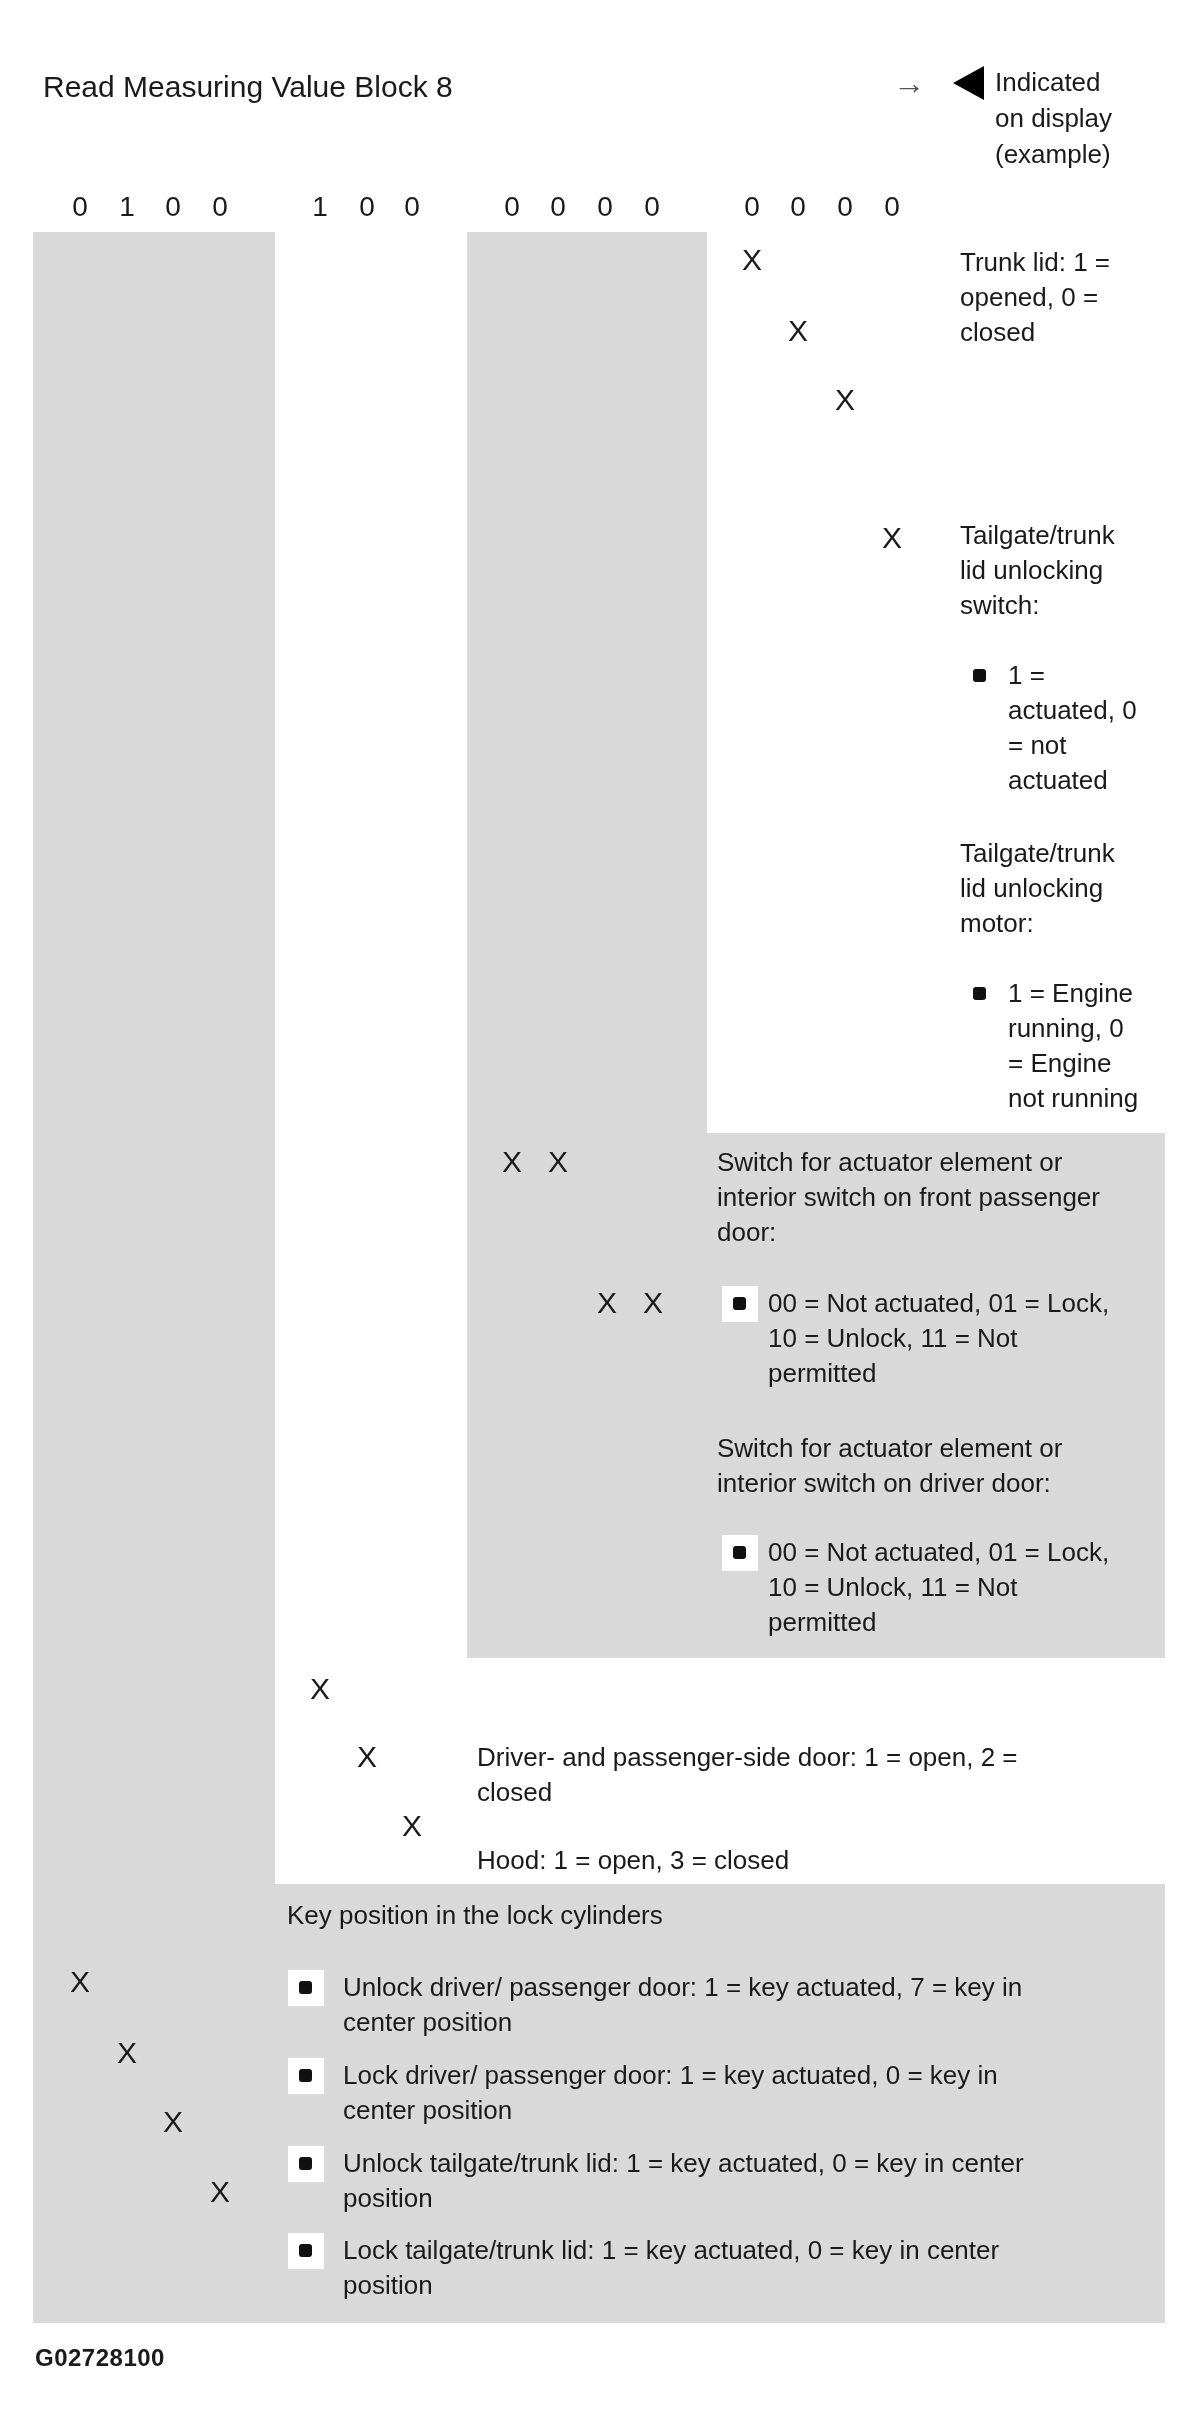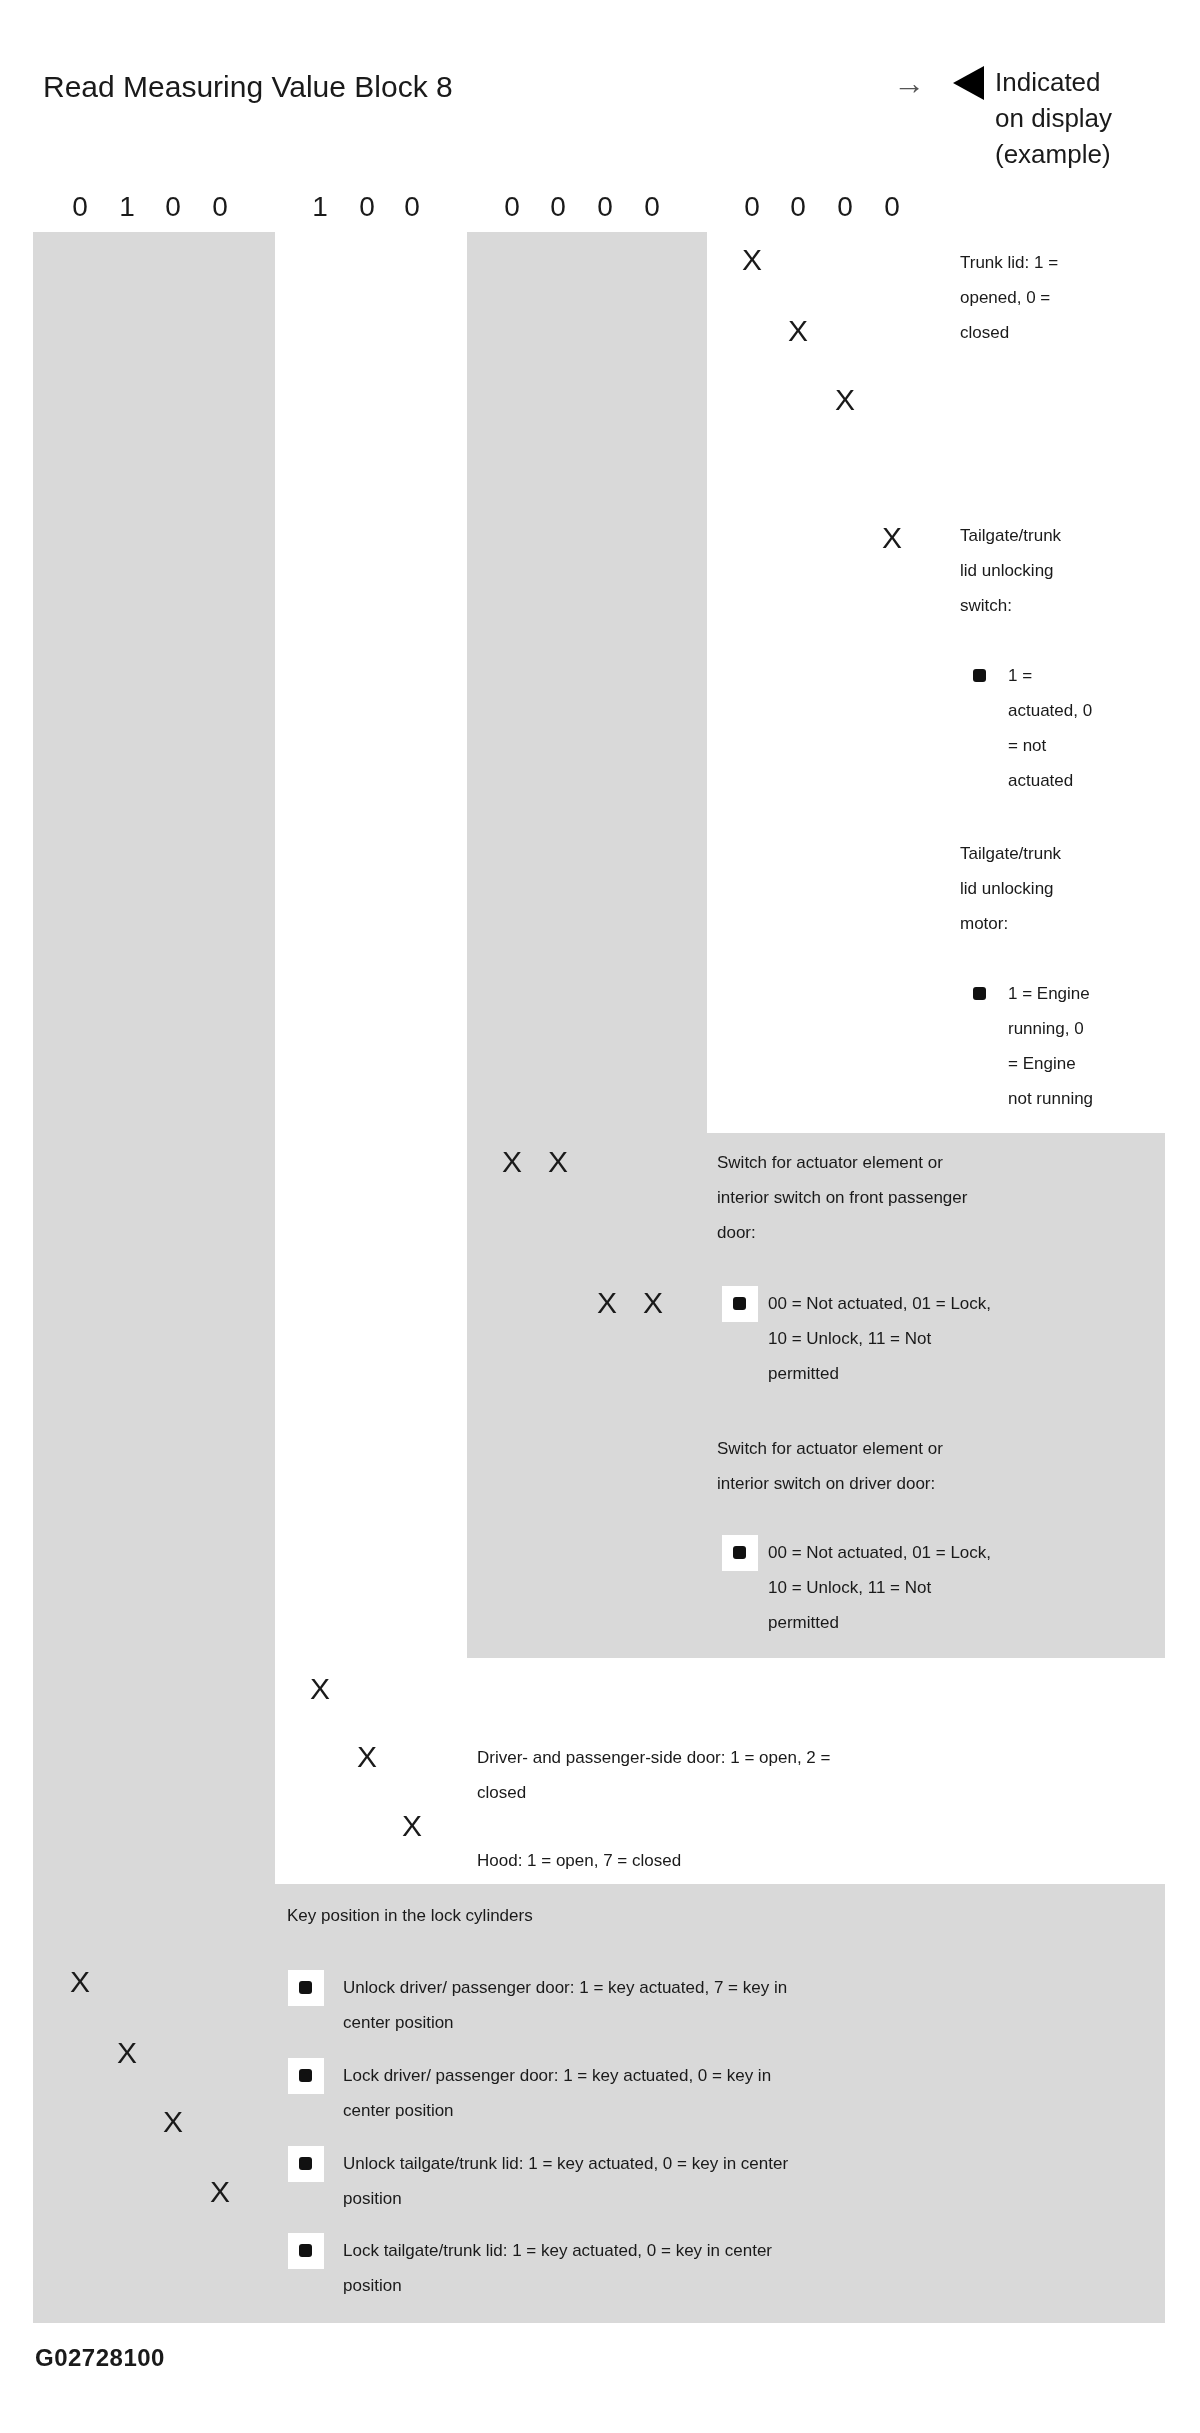--- a/index.html
+++ b/index.html
@@ -53,21 +53,21 @@
     line-height: 28px;
   }
   .xmark {
     position: absolute;
     transform: translate(-50%, -50%);
     font-size: 30px;
     line-height: 30px;
   }
   .txt {
     position: absolute;
-    font-size: 17px;
+    font-size: 26px;
     line-height: 35px;
     white-space: pre-line;
   }
   .dot {
     position: absolute;
     width: 13px; height: 13px;
     background: #111;
     border-radius: 3px;
   }
   .bullet-square {
@@ -174,21 +174,21 @@
 interior switch on driver door:</div>
   <div class="bullet-square" style="left:722px; top:1535px">
       <span class="dot"></span>
     </div>
   <div class="txt" style="left:768px; top:1535px">00 = Not actuated, 01 = Lock,
 10 = Unlock, 11 = Not
 permitted</div>
 
   <div class="txt" style="left:477px; top:1740px">Driver- and passenger-side door: 1 = open, 2 =
 closed</div>
-  <div class="txt" style="left:477px; top:1843px">Hood: 1 = open, 7 = closed</div>
+  <div class="txt" style="left:477px; top:1843px">Hood: 1 = open, 3 = closed</div>
 
   <div class="txt" style="left:287px; top:1898px">Key position in the lock cylinders</div>
 
   <div class="bullet-square" style="left:288px; top:1970px">
       <span class="dot"></span>
     </div>
   <div class="txt" style="left:343px; top:1970px">Unlock driver/ passenger door: 1 = key actuated, 7 = key in
 center position</div>
 
   <div class="bullet-square" style="left:288px; top:2058px">

